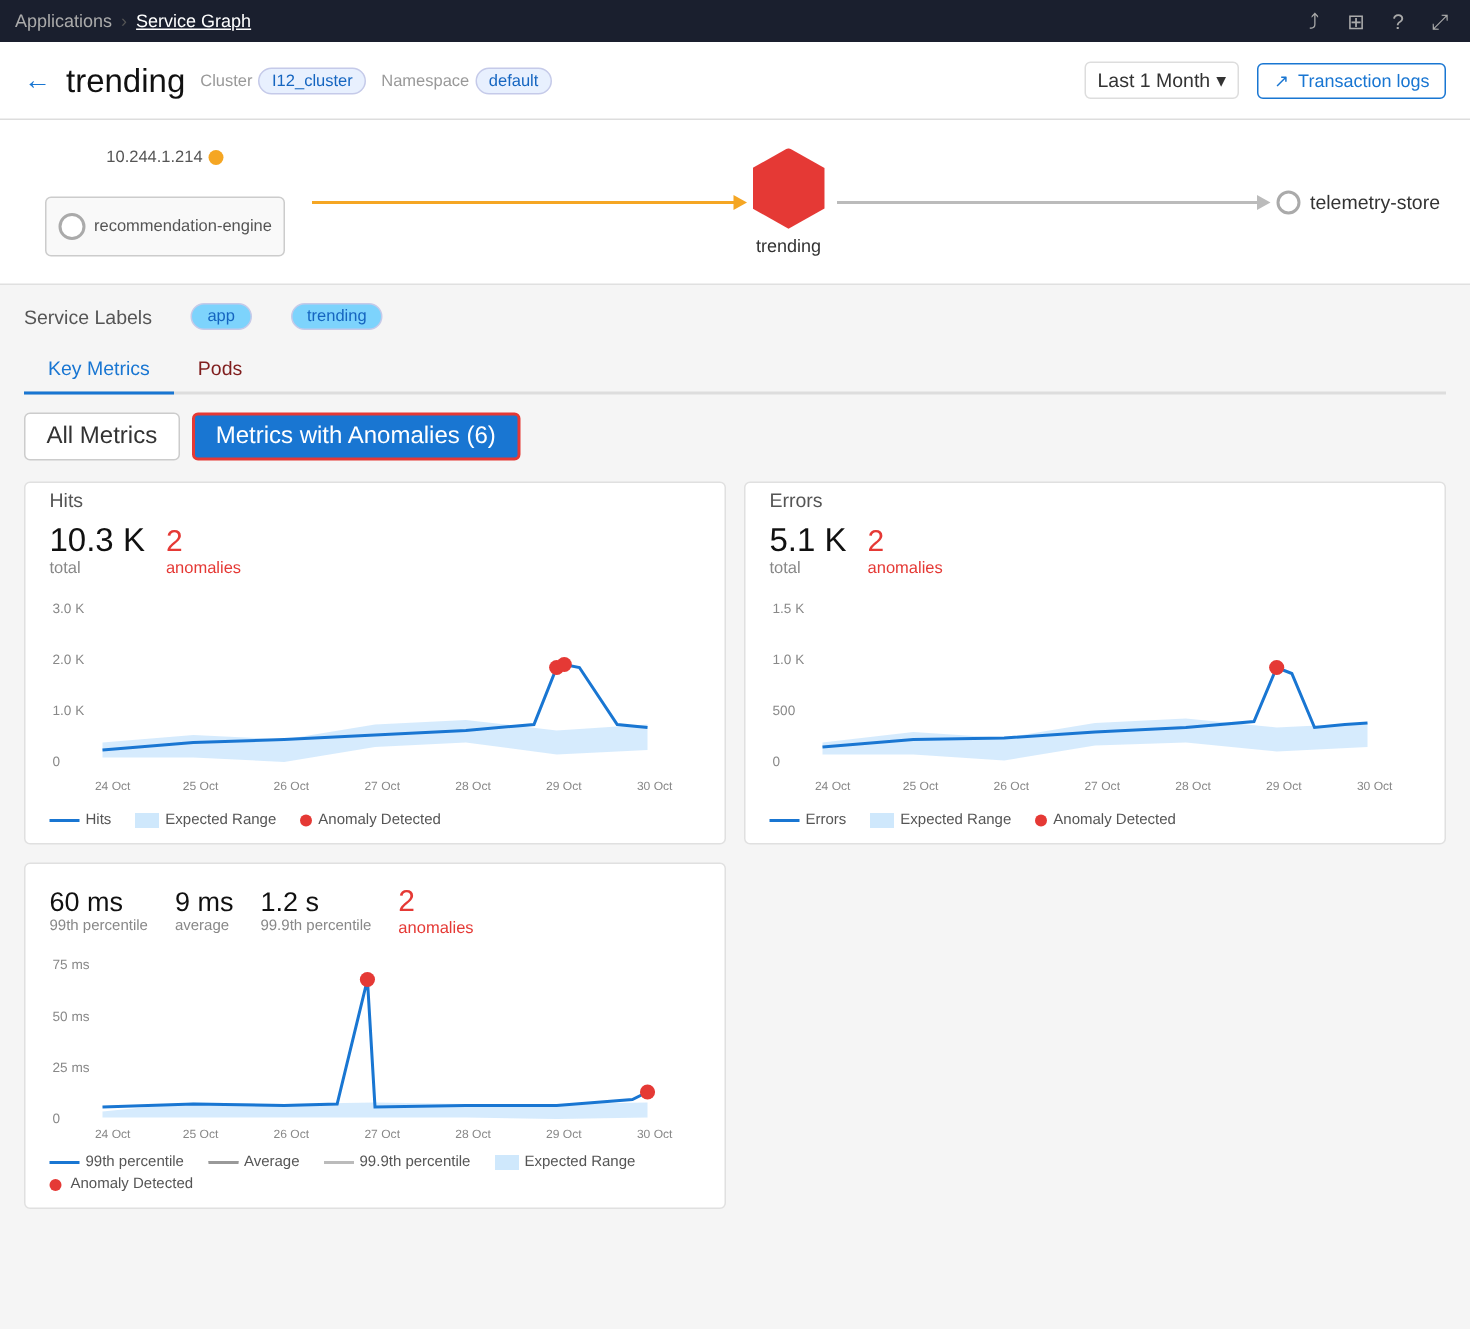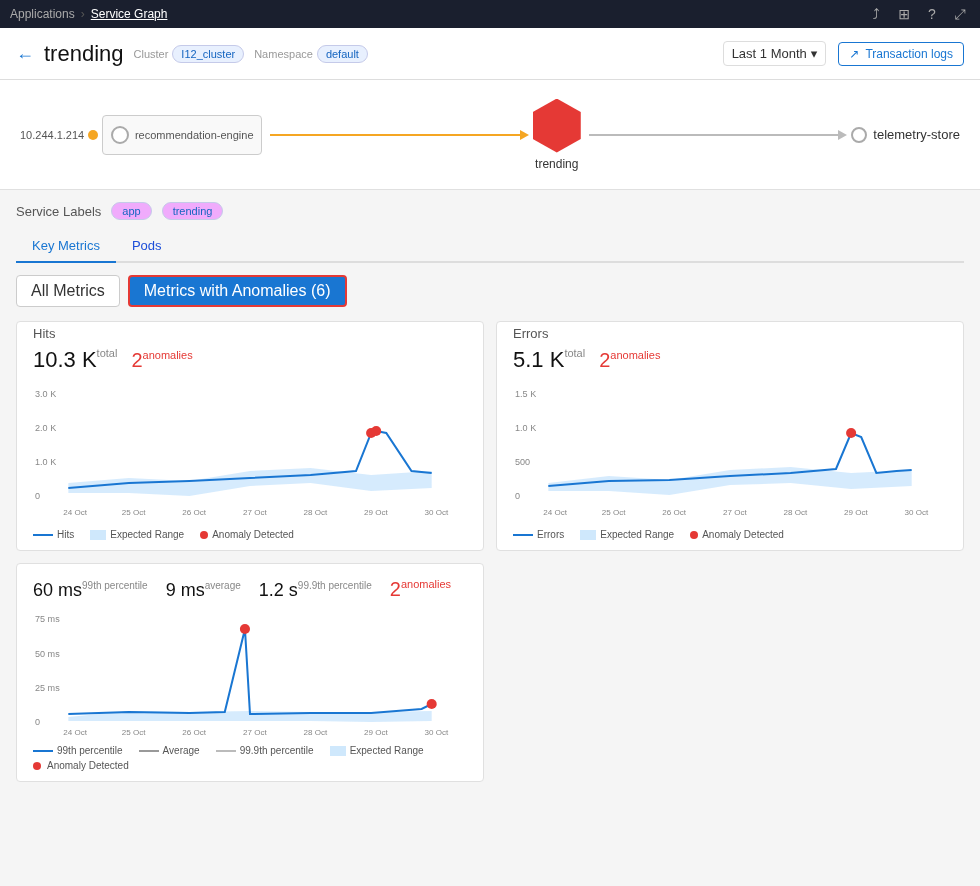--- a/index.html
+++ b/index.html
@@ -135,37 +135,37 @@
     .telemetry-label { font-size: 13px; color: #333; }
 
     
     .main-content {
       padding: 12px 16px;
       background: #f5f5f5;
     }
 
     
     .service-labels-row {
-      display: flex; align-items: center; gap: 10px; margin-bottom: 10px;
+      display: flex; align-items: center; gap: 26px; margin-bottom: 10px;
     }
     .service-labels-title { font-size: 13px; color: #555; font-weight: 500; }
     .label-tag {
-      background: #f0abfc; border-radius: 12px;
+      background: #7dd3fc; border-radius: 12px;
       padding: 2px 10px; font-size: 11px; color: #1565c0;
       border: 1px solid #c5cae9;
     }
 
     
     .tabs-row {
       display: flex; gap: 0; margin-bottom: 12px;
       border-bottom: 2px solid #ddd;
     }
     .tab {
       padding: 8px 16px; font-size: 13px; cursor: pointer;
-      color: #1d4ed8; border-bottom: 2px solid transparent;
+      color: #7f1d1d; border-bottom: 2px solid transparent;
       margin-bottom: -2px;
     }
     .tab.active {
       color: #1976d2; border-bottom: 2px solid #1976d2;
       font-weight: 500;
     }
 
     
     .filter-row { display: flex; gap: 8px; margin-bottom: 14px; }
     .filter-btn {
@@ -192,21 +192,21 @@
       padding: 4px 16px 10px;
     }
     .metric-title { font-size: 13px; color: #555; margin-bottom: 6px; }
     .metric-stats {
       display: flex; align-items: baseline; gap: 14px; margin-bottom: 10px;
     }
     .metric-total { font-size: 22px; color: #111; font-weight: 400; }
     .metric-sub { font-size: 11px; color: #888; }
     .metric-anomalies { font-size: 20px; color: #e53935; font-weight: 400; }
     .metric-anomalies-label { font-size: 11px; color: #e53935; }
-    .stat-group { display: flex; align-items: flex-start; }
+    .stat-group { display: flex; flex-direction: column; align-items: flex-start; }
 
     
     .chart-area {
       position: relative;
       height: 140px;
       margin-top: 4px;
     }
     .chart-legend {
       display: flex; gap: 16px; align-items: center; margin-top: 6px;
       font-size: 10px; color: #555;
@@ -271,21 +271,21 @@
     <div class="transaction-logs-btn">
       <span>↗</span>
       <span>Transaction logs</span>
     </div>
   </div>
 </div>
 
 <div class="service-graph">
 
   <div style="display:flex;flex-direction:column;align-items:center;gap:2px;min-width:180px;">
-    <div style="display:flex;flex-direction:row;align-items:center;gap:4px;justify-content:space-between;">
+    <div style="display:flex;flex-direction:column;align-items:center;gap:20px;justify-content:space-between;">
       <div class="node-ip">
         <span>10.244.1.214</span>
         <div class="node-dot-yellow"></div>
       </div>
       <div class="node-box">
         <div class="node-circle-outline"></div>
         <span style="margin-left:6px;">recommendation-engine</span>
       </div>
     </div>
   </div>

